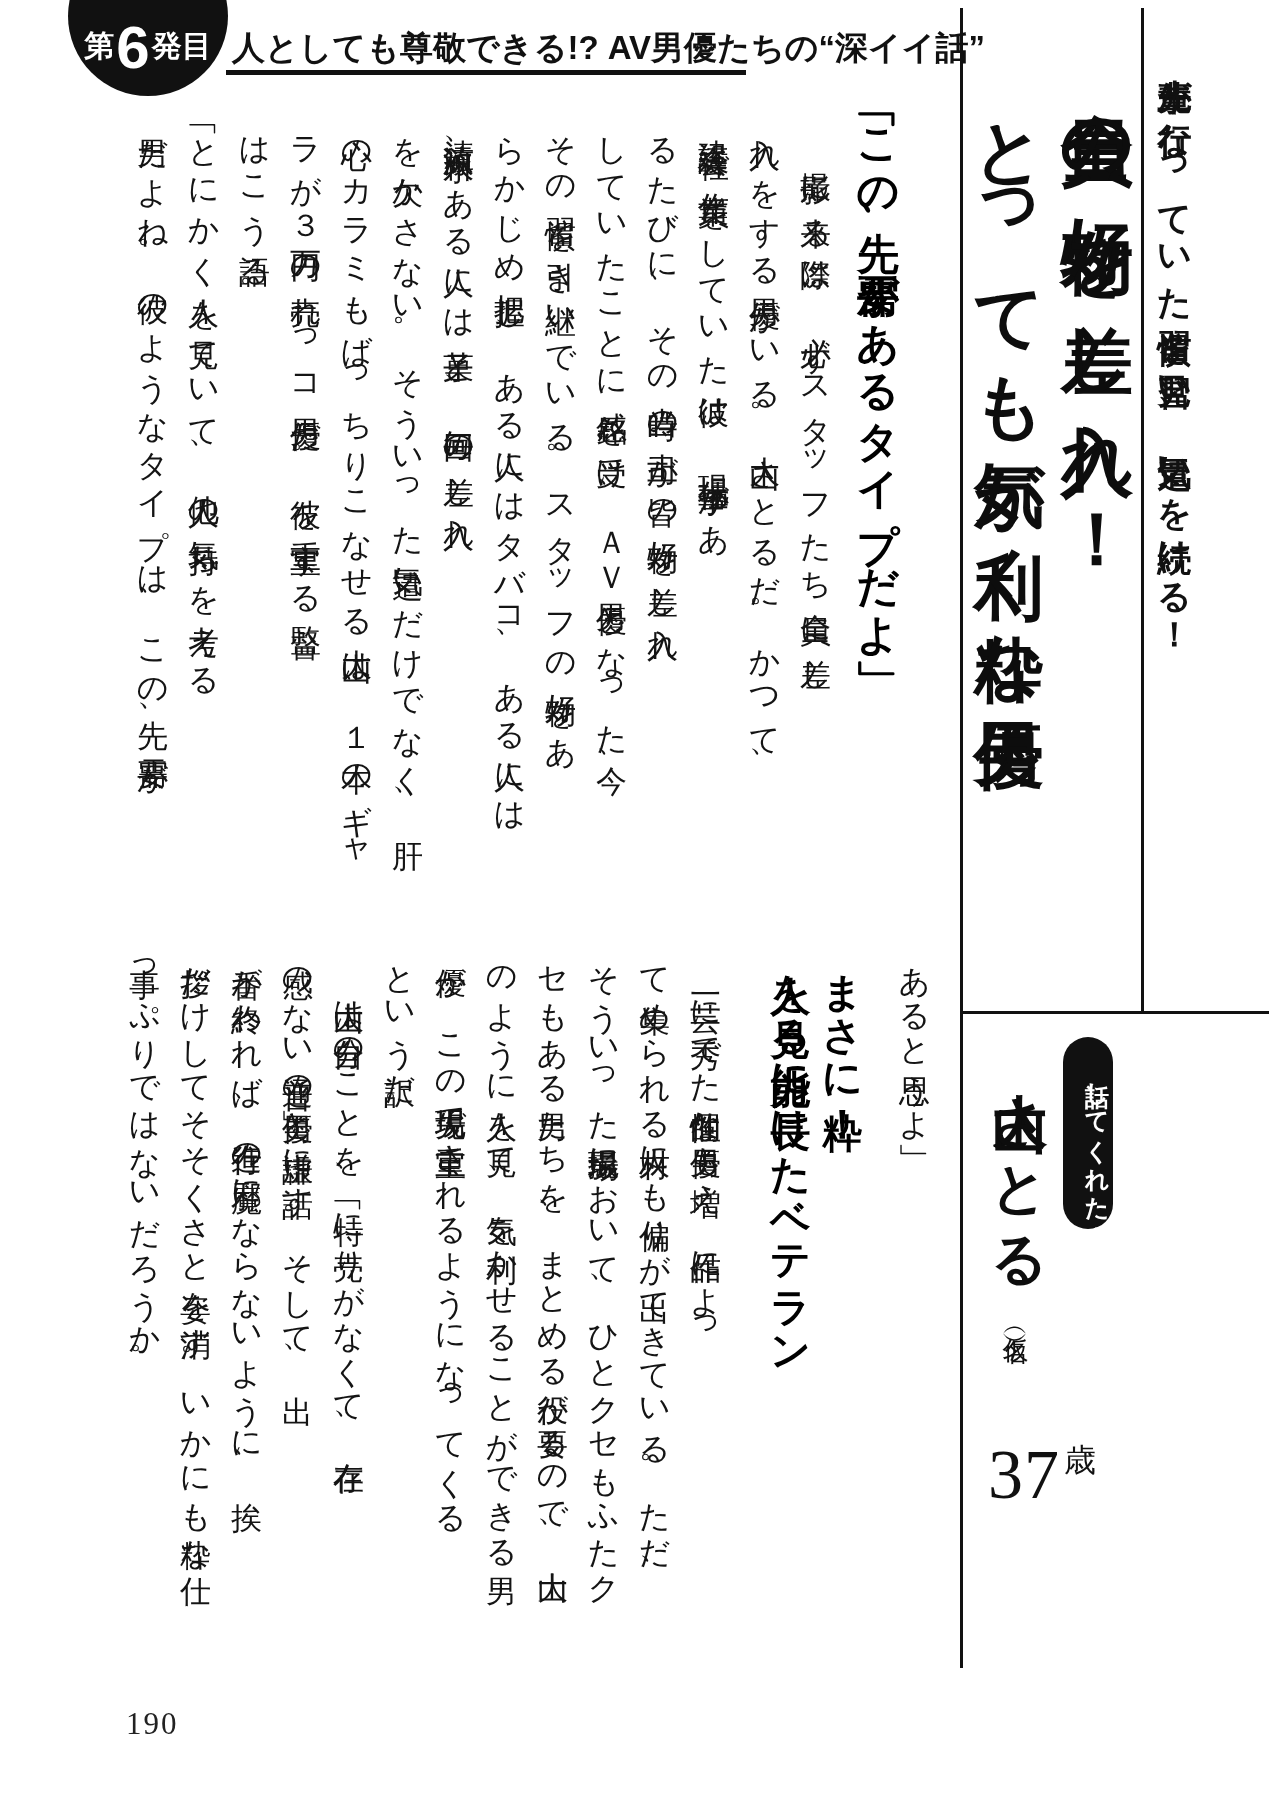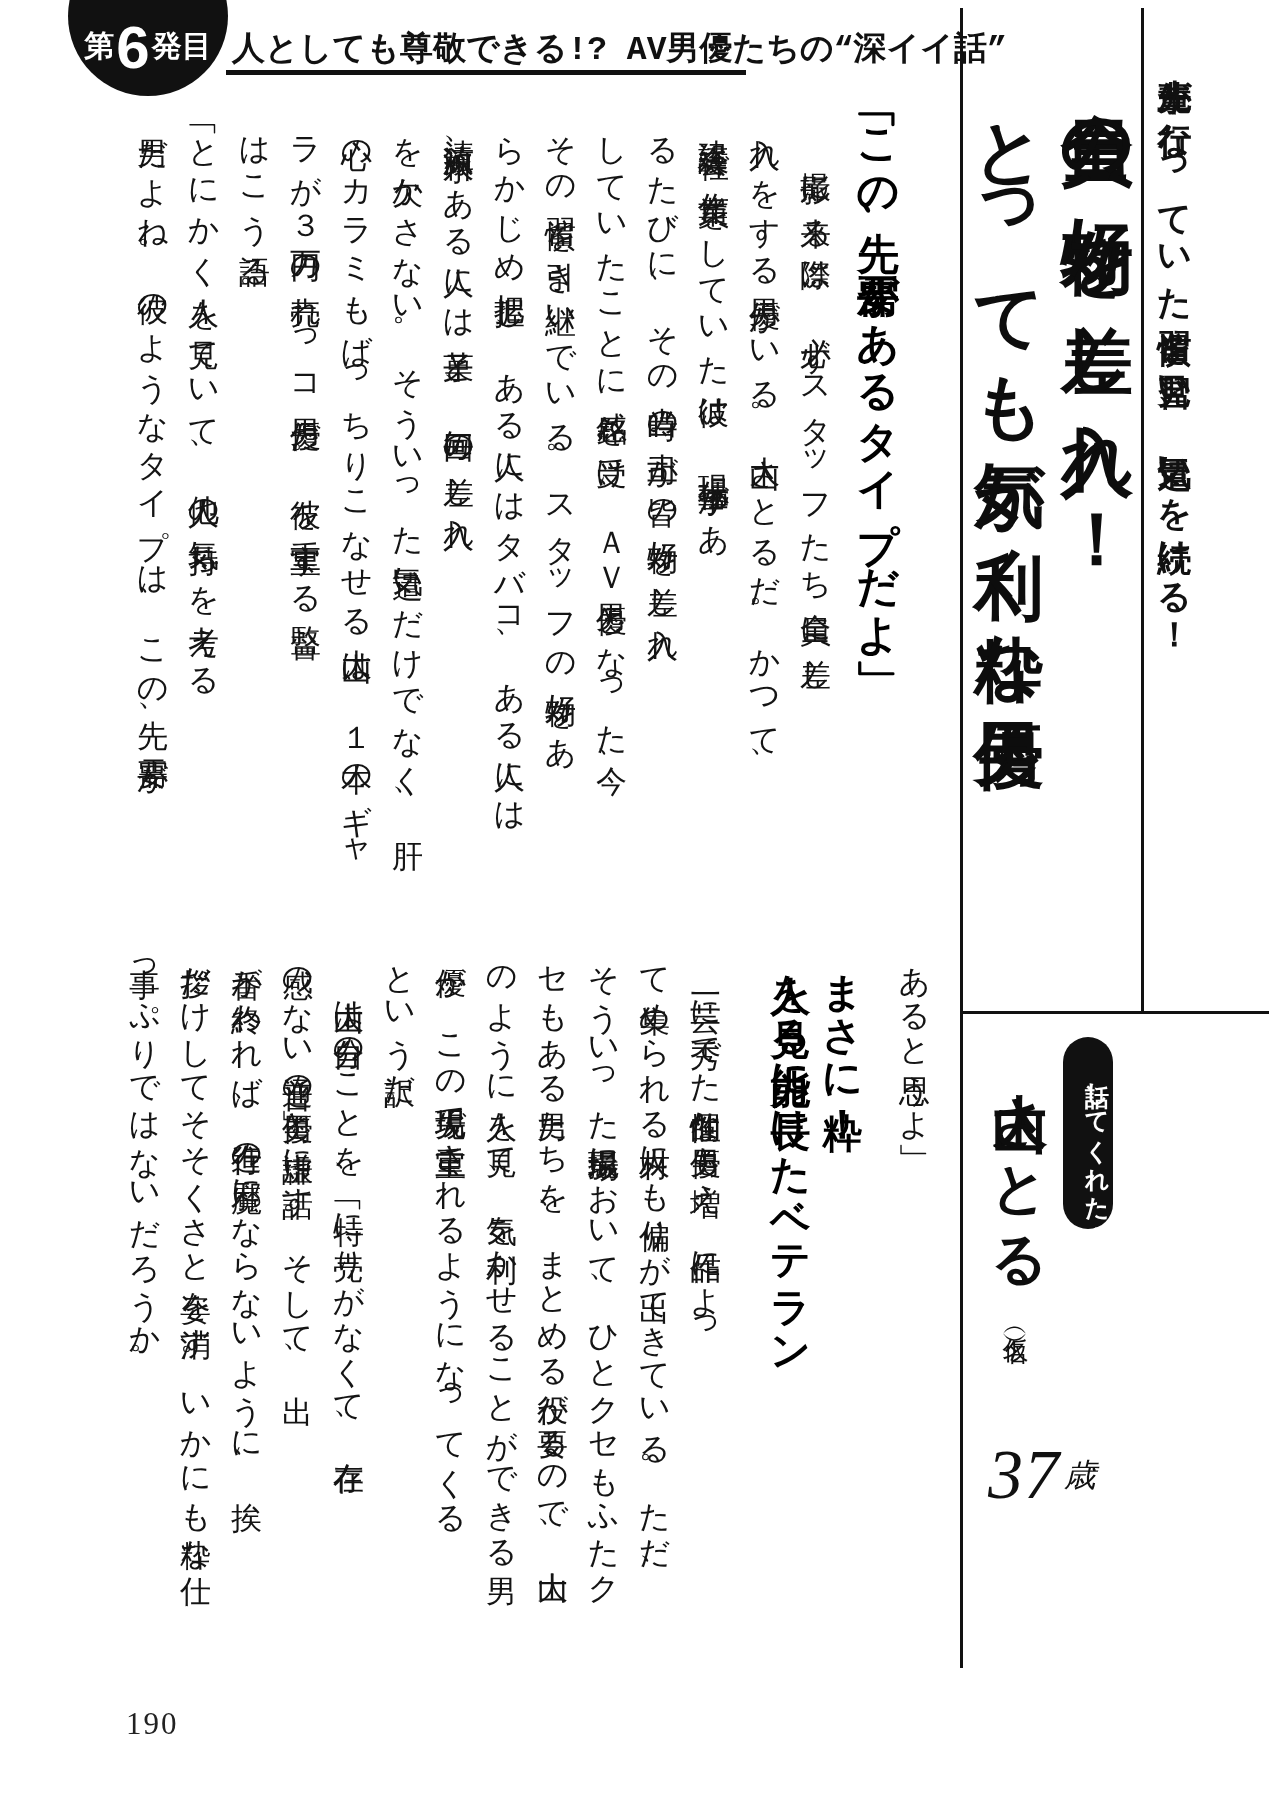--- a/index.html
+++ b/index.html
@@ -26,21 +26,21 @@
   .badge-inner{
     color:#fff;white-space:nowrap;
     font-family:"Liberation Sans","DejaVu Sans",sans-serif;
     font-weight:bold;line-height:1;
     display:flex;align-items:center;
   }
   .badge-small{font-size:30px;}
   .badge-big{font-size:60px;margin:0 2px;position:relative;top:2px;}
   .header-title{
     position:absolute;left:232px;top:26px;
-    font-family:Liberation Mono, monospace;
+    font-family:Liberation Sans, sans-serif;
     font-weight:bold;font-size:33px;letter-spacing:0px;
     white-space:nowrap;color:#111;
   }
   .header-underline{
     position:absolute;left:226px;top:70px;
     width:520px;height:5px;background:#111;
   }
 
   
   .rule-v-short{position:absolute;left:1141px;top:8px;width:3px;height:1005px;background:#111;}
@@ -79,21 +79,21 @@
     position:absolute;left:982px;top:1048px;height:330px;
     font-size:56px;font-weight:bold;letter-spacing:5px;
     color:#0d0d0d;
   }
   .profile-kana{
     position:absolute;left:998px;top:1318px;height:120px;
     font-size:26px;letter-spacing:0px;color:#111;
   }
   .profile-age{
     position:absolute;left:988px;top:1442px;
-    display:flex;align-items:center;font-style:italic;
+    display:flex;align-items:flex-start;
   }
   .age-num{font-size:70px;line-height:66px;letter-spacing:1px;color:#111;}
   .age-unit{font-size:32px;line-height:36px;margin-left:4px;color:#111;}
 
   
   .tblock{
     position:absolute;
     writing-mode:vertical-rl;
     color:#141414;
   }

